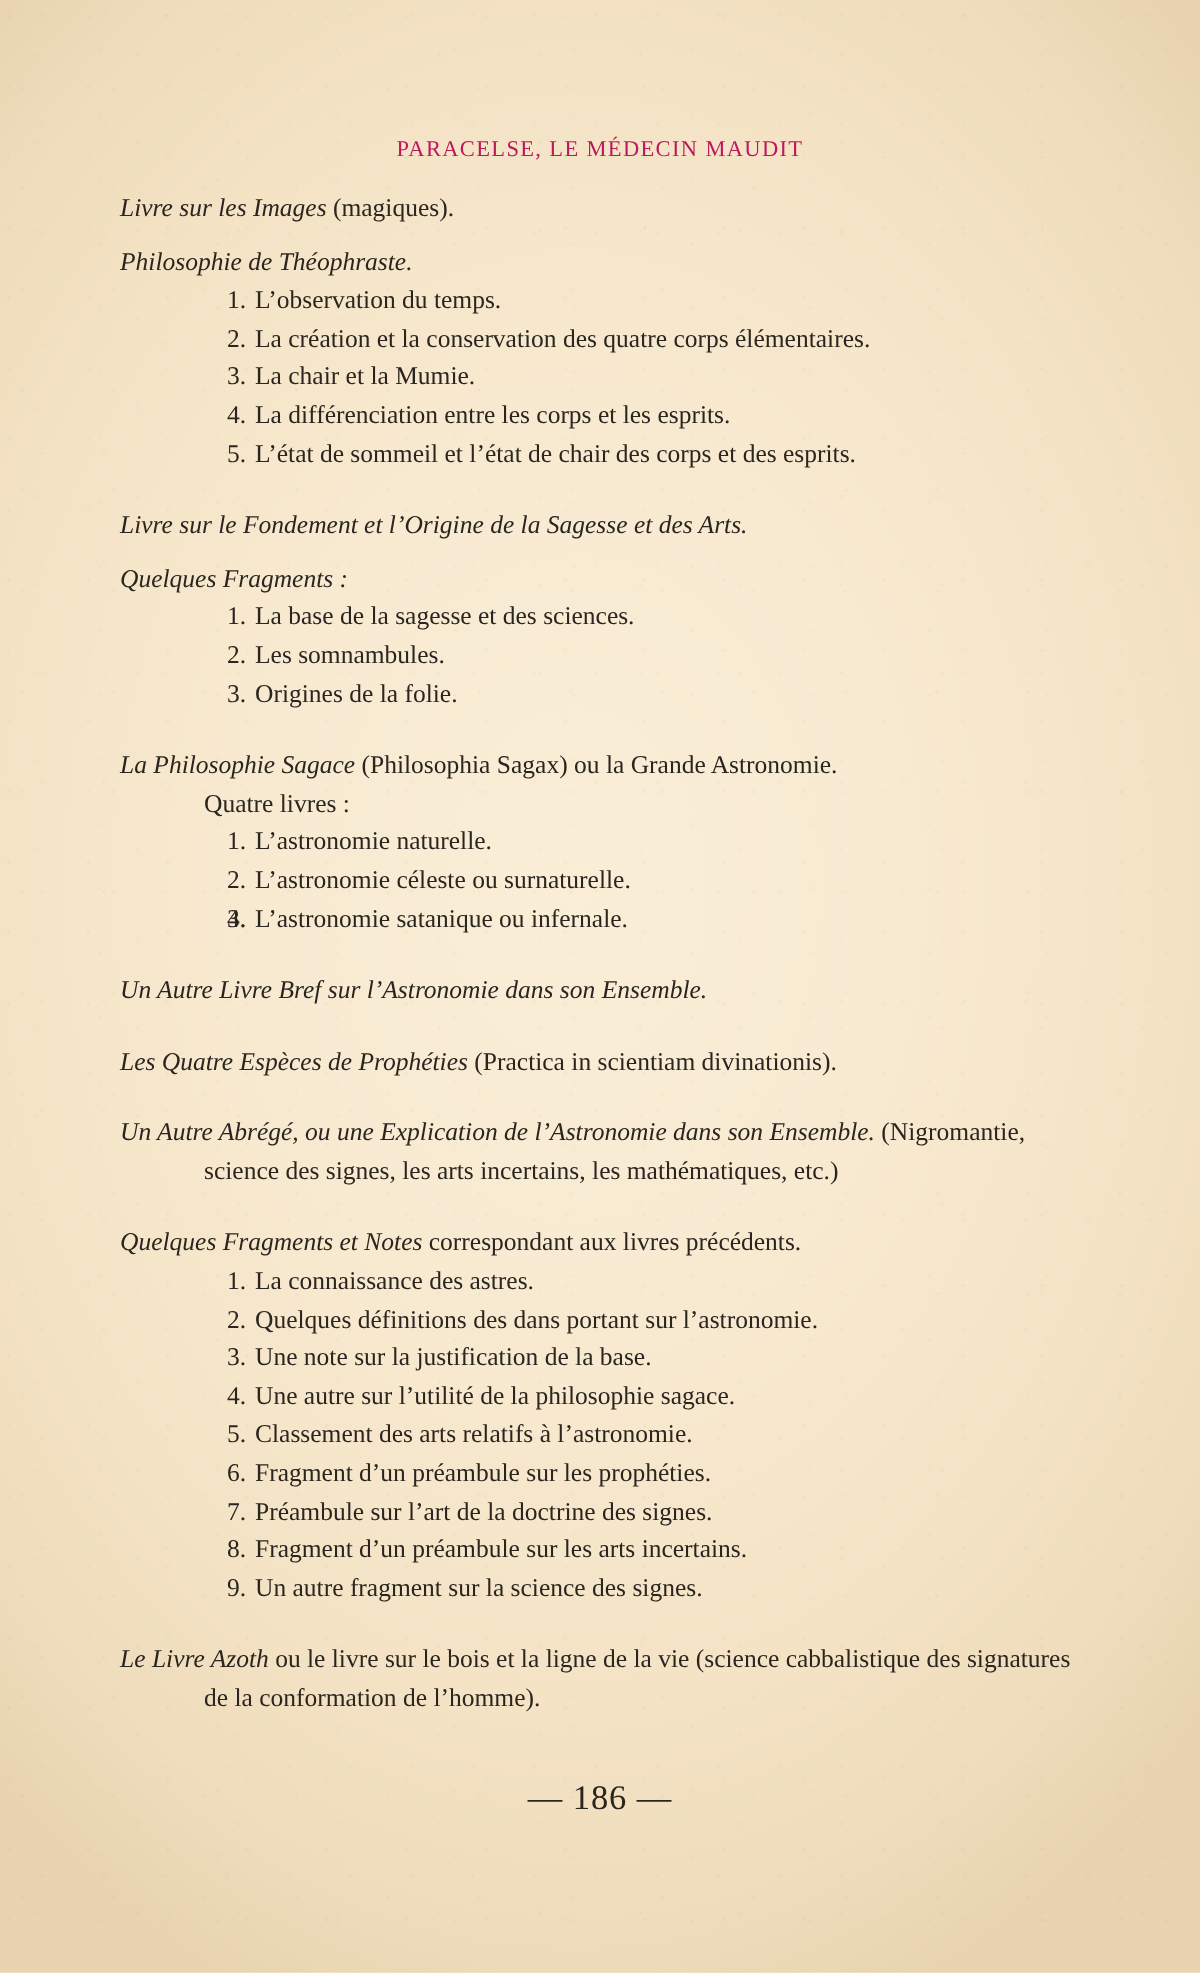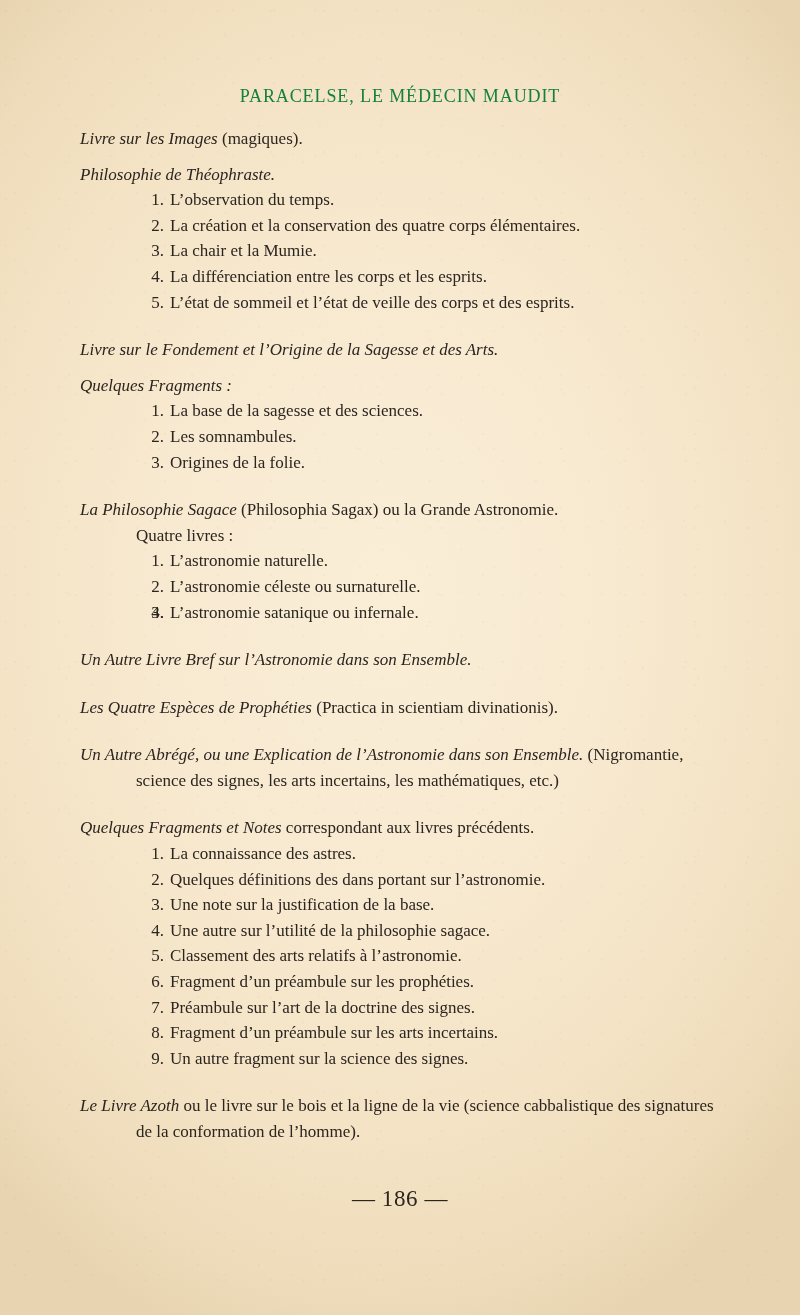--- a/index.html
+++ b/index.html
@@ -42,27 +42,27 @@
   }
   .page {
     position: absolute;
     inset: 0;
     padding: 0;
   }
 
   
   .running-head {
     position: absolute;
-    top: 86px;
+    top: 92px;
     left: 0;
     right: 0;
     text-align: center;
-    font-size: 18px;
+    font-size: 15px;
     letter-spacing: .9px;
-    color: #15803d;
+    color: #be185d;
     font-weight: 400;
     white-space: nowrap;
   }
 
   
   .textblock {
     position: absolute;
     top: 126px;
     left: 80px;
     width: 641px;
@@ -134,21 +134,21 @@
   <div class="textblock">
 
     <p class="entry tight"><span class="it">Livre sur les Images</span><span> (magiques).</span></p>
 
     <p class="entry space-s"><span class="it">Philosophie de Théophraste.</span><span></span></p>
     <ol class="numlist">
       <li><span class="num">1.</span><span>L’observation du temps.</span></li>
       <li><span class="num">2.</span><span>La création et la conservation des quatre corps élémen­taires.</span></li>
       <li><span class="num">3.</span><span>La chair et la Mumie.</span></li>
       <li><span class="num">4.</span><span>La différenciation entre les corps et les esprits.</span></li>
-      <li><span class="num">5.</span><span>L’état de sommeil et l’état de veille des corps et des esprits.</span></li>
+      <li><span class="num">5.</span><span>L’état de sommeil et l’état de chair des corps et des esprits.</span></li>
     </ol>
 
     <p class="entry space"><span class="it">Livre sur le Fondement et l’Origine de la Sagesse et des Arts.</span><span></span></p>
 
     <p class="entry space-s"><span class="it">Quelques Fragments :</span><span></span></p>
     <ol class="numlist">
       <li><span class="num">1.</span><span>La base de la sagesse et des sciences.</span></li>
       <li><span class="num">2.</span><span>Les somnambules.</span></li>
       <li><span class="num">3.</span><span>Origines de la folie.</span></li>
     </ol>

